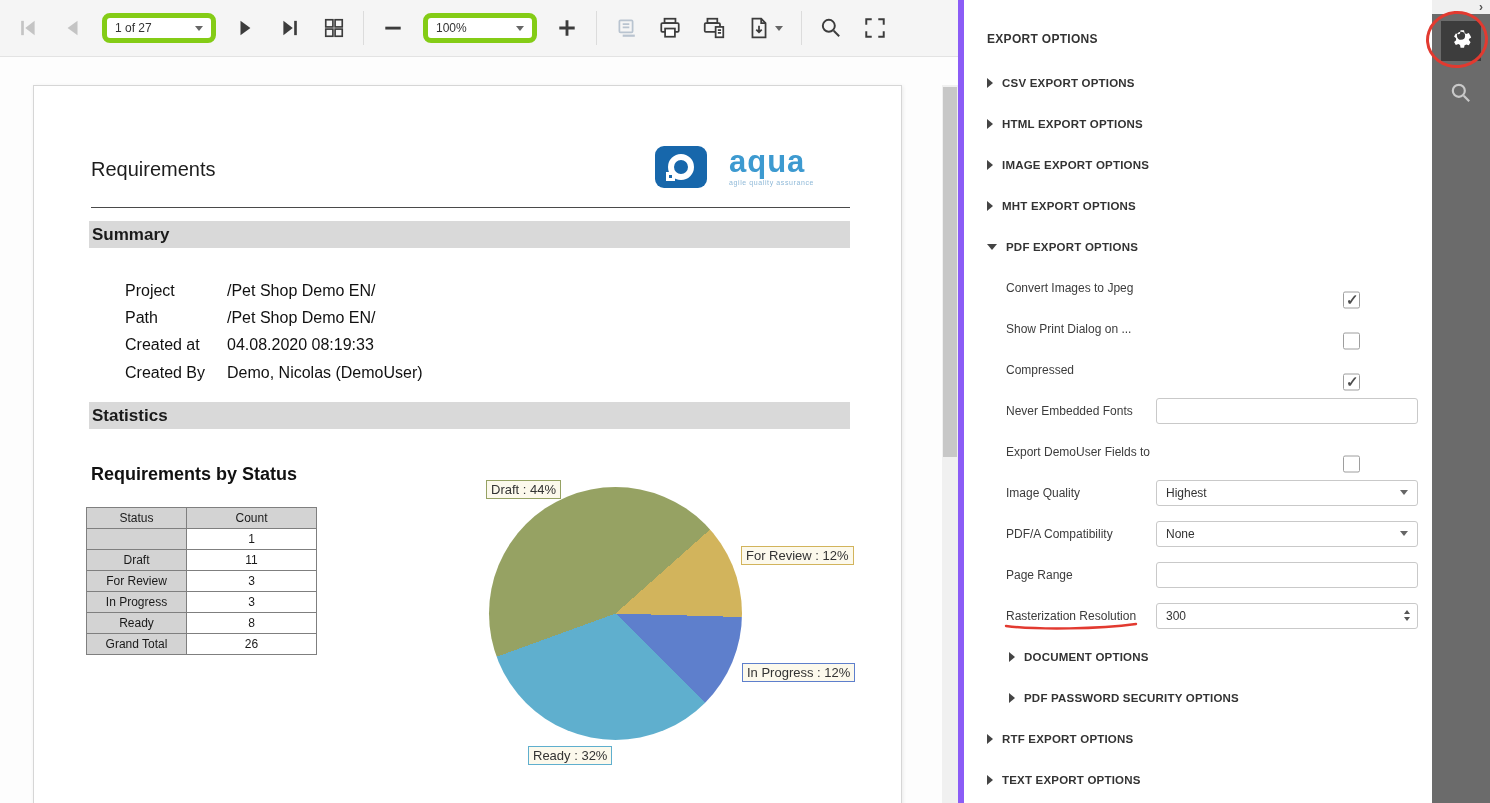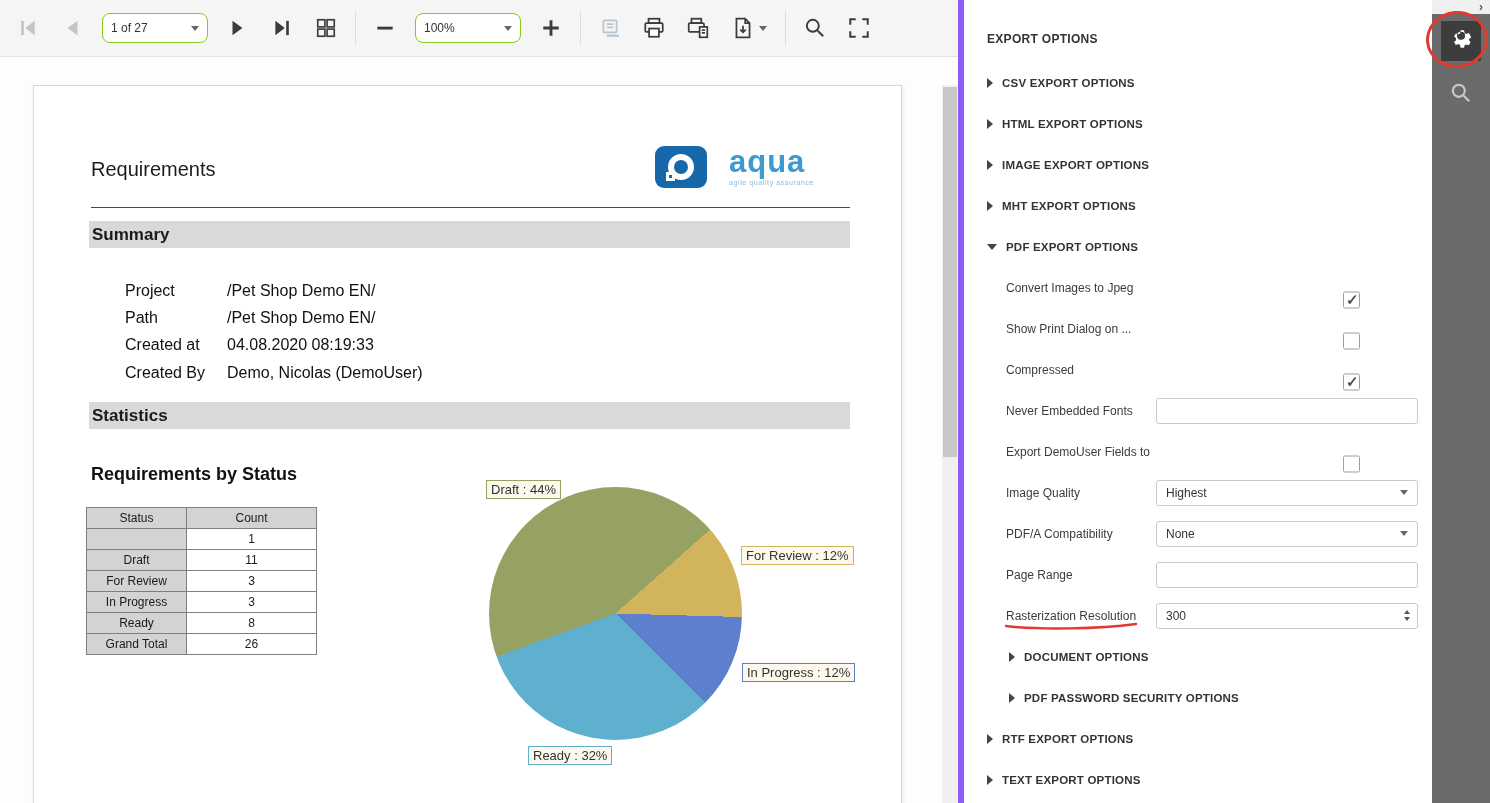--- a/index.html
+++ b/index.html
@@ -7,21 +7,21 @@
   body { font-family:"Liberation Sans", sans-serif; color:#333; background:#fff; }
   .app { position:relative; width:1490px; height:803px; display:flex; }
 
   
   .left-col { width:958px; display:flex; flex-direction:column; }
   .toolbar { height:57px; background:#f5f5f5; border-bottom:1px solid #e3e3e3;
              display:flex; align-items:center; padding:0 6px; flex-shrink:0; }
   .tb-btn { width:44px; height:42px; display:flex; align-items:center; justify-content:center; border-radius:3px; cursor:pointer; }
   .tb-btn svg { display:block; }
   .tb-sep { width:1px; height:34px; background:#dcdcdc; margin:0 7px; }
-  .tb-select { width:106px; height:30px; background:#fff; border:1px solid #84cc16; border-radius:8px;
+  .tb-select { width:114px; height:30px; background:#fff; border:5px solid #84cc16; border-radius:8px;
                display:flex; align-items:center; justify-content:space-between;
                padding:0 8px; font-size:12px; color:#333; margin:0 8px; cursor:pointer; }
   .caret-down { width:0; height:0; border-left:4px solid transparent; border-right:4px solid transparent; border-top:5px solid #666; }
   .viewport { flex:1; background:#fdfdfd; position:relative; overflow:hidden; }
   .v-scroll { position:absolute; right:0; top:28px; bottom:0; width:16px; background:#f0f0f0; }
   .v-scroll .thumb { position:absolute; left:1px; right:1px; top:2px; height:370px; background:#c7c7c7; }
 
   
   .page { position:absolute; left:33px; top:28px; width:869px; height:1100px;
           background:#fff; border:1px solid #d6d6d6; box-shadow:1px 1px 4px rgba(0,0,0,.08); }

